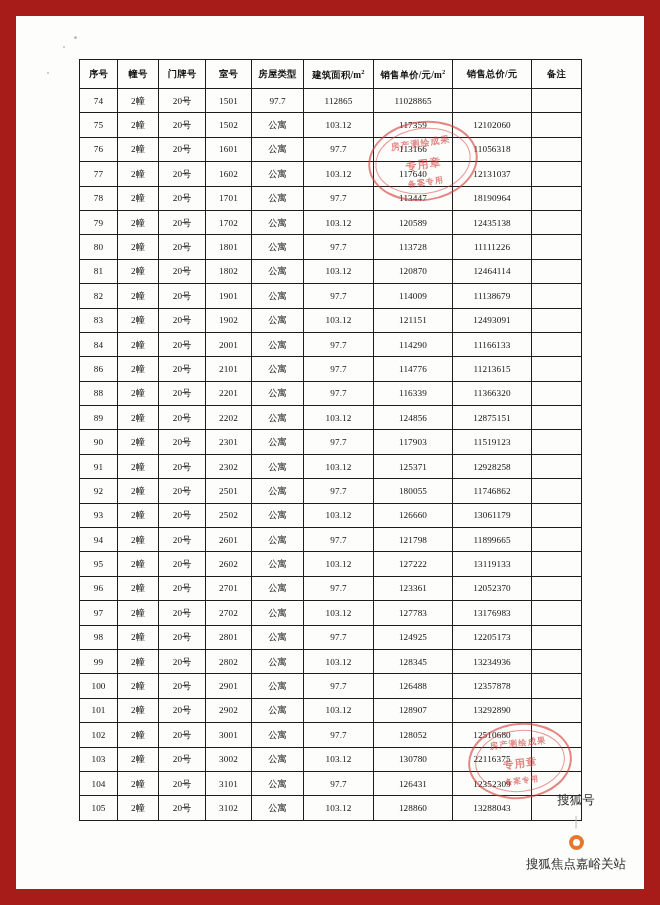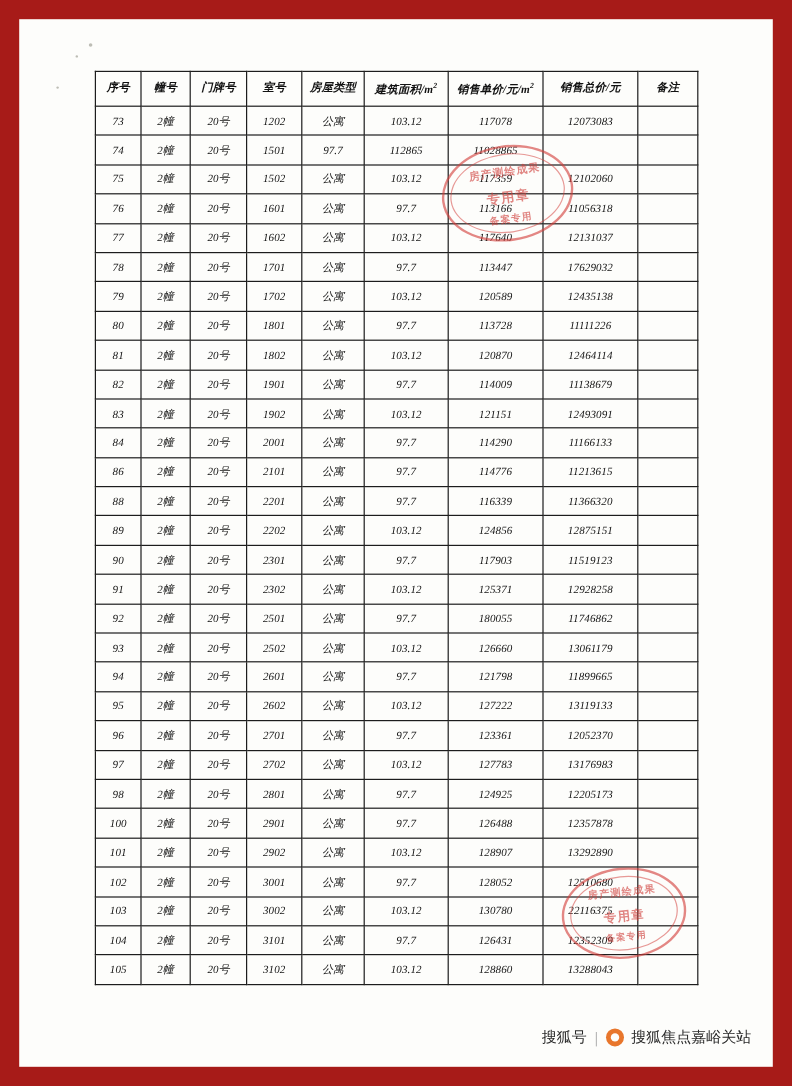--- a/index.html
+++ b/index.html
@@ -29,21 +29,20 @@
     width: 2px;
     height: 2px;
     background: #bdbdb5;
     border-radius: 50%;
   }
   .table-wrap {
     position: absolute;
     left: 63px;
     top: 43px;
     width: 502px;
-    font-style: italic;
   }
   table.doc {
     border-collapse: collapse;
     width: 502px;
     table-layout: fixed;
   }
   table.doc th, table.doc td {
     border: 1px solid #1d1d1d;
     text-align: center;
     vertical-align: middle;
@@ -131,20 +130,21 @@
   .footer {
     position: absolute;
     right: 18px;
     bottom: 16px;
     display: flex;
     align-items: center;
     gap: 6px;
     font-family: "DejaVu Sans", sans-serif;
     font-size: 12.5px;
     color: #2a2a2a;
+    flex-direction: column;
   }
   .footer .logo {
     width: 15px;
     height: 15px;
     border-radius: 50%;
     background: #e8762c;
     position: relative;
     flex: 0 0 auto;
   }
   .footer .logo::after {
@@ -190,31 +190,20 @@
           <th class="cn">室号</th>
           <th class="cn">房屋类型</th>
           <th class="cn"><span>建筑面积/m</span><sup class="unit">2</sup></th>
           <th class="cn"><span>销售单价/元/m</span><sup class="unit">2</sup></th>
           <th class="cn">销售总价/元</th>
           <th class="cn">备注</th>
         </tr>
       </thead>
       <tbody id="tbody">
           <tr>
-            <td class="num">73</td>
-            <td class="cn">2幢</td>
-            <td class="cn">20号</td>
-            <td class="num">1202</td>
-            <td class="cn">公寓</td>
-            <td class="num">103.12</td>
-            <td class="num">117078</td>
-            <td class="num">12073083</td>
-            <td class="num"></td>
-          </tr>
-          <tr>
             <td class="num">74</td>
             <td class="cn">2幢</td>
             <td class="cn">20号</td>
             <td class="num">1501</td>
             <td class="cn">97.7</td>
             <td class="num">112865</td>
             <td class="num">11028865</td>
             <td class="num"></td>
             <td class="num"></td>
           </tr>
@@ -252,21 +241,21 @@
             <td class="num"></td>
           </tr>
           <tr>
             <td class="num">78</td>
             <td class="cn">2幢</td>
             <td class="cn">20号</td>
             <td class="num">1701</td>
             <td class="cn">公寓</td>
             <td class="num">97.7</td>
             <td class="num">113447</td>
-            <td class="num">17629032</td>
+            <td class="num">18190964</td>
             <td class="num"></td>
           </tr>
           <tr>
             <td class="num">79</td>
             <td class="cn">2幢</td>
             <td class="cn">20号</td>
             <td class="num">1702</td>
             <td class="cn">公寓</td>
             <td class="num">103.12</td>
             <td class="num">120589</td>
@@ -451,20 +440,31 @@
           </tr>
           <tr>
             <td class="num">98</td>
             <td class="cn">2幢</td>
             <td class="cn">20号</td>
             <td class="num">2801</td>
             <td class="cn">公寓</td>
             <td class="num">97.7</td>
             <td class="num">124925</td>
             <td class="num">12205173</td>
+            <td class="num"></td>
+          </tr>
+          <tr>
+            <td class="num">99</td>
+            <td class="cn">2幢</td>
+            <td class="cn">20号</td>
+            <td class="num">2802</td>
+            <td class="cn">公寓</td>
+            <td class="num">103.12</td>
+            <td class="num">128345</td>
+            <td class="num">13234936</td>
             <td class="num"></td>
           </tr>
           <tr>
             <td class="num">100</td>
             <td class="cn">2幢</td>
             <td class="cn">20号</td>
             <td class="num">2901</td>
             <td class="cn">公寓</td>
             <td class="num">97.7</td>
             <td class="num">126488</td>

